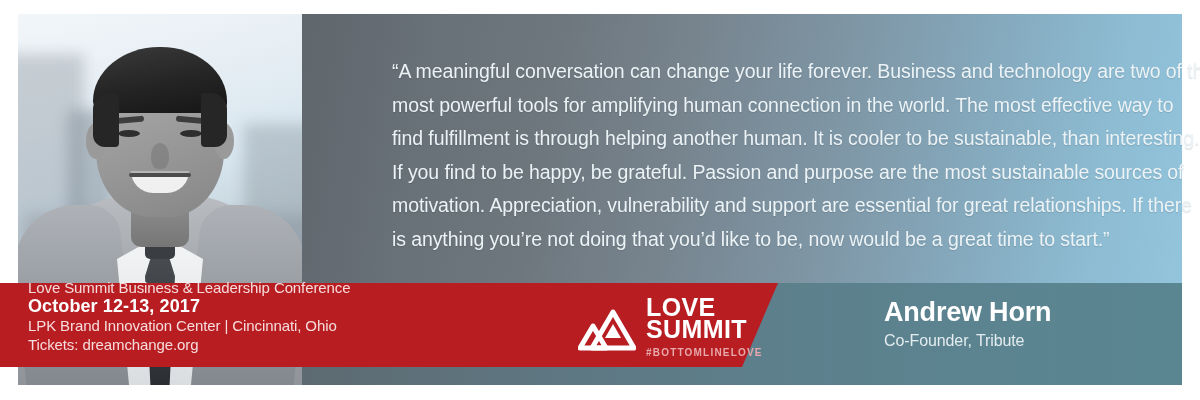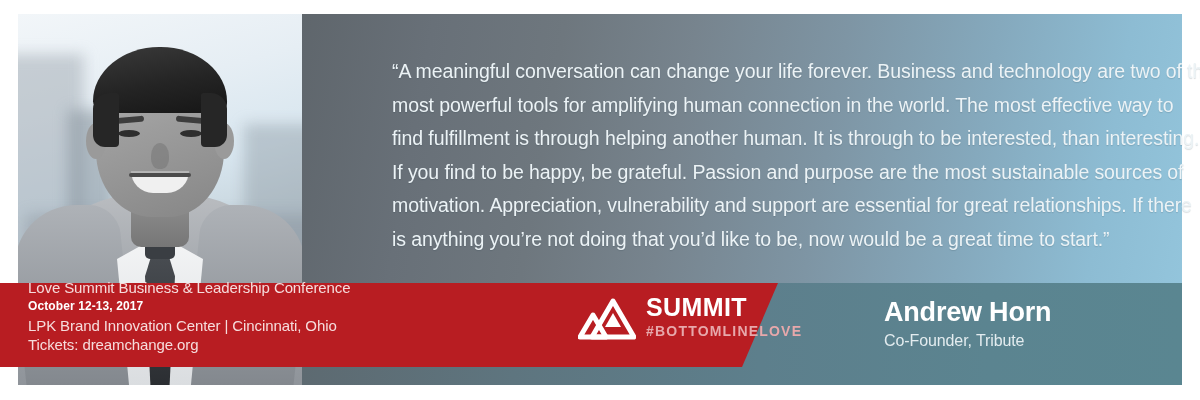--- a/index.html
+++ b/index.html
@@ -232,21 +232,21 @@
     font-family: "Liberation Sans Narrow", "Liberation Sans", sans-serif;
     font-stretch: condensed;
     color: #f6dcdc;
     font-size: 15px;
     line-height: 19px;
     letter-spacing: -0.1px;
   }
   .conf-line-strong {
     color: #ffffff;
     font-weight: bold;
-    font-size: 12px;
+    font-size: 18px;
     letter-spacing: 0.1px;
   }
 
   
   .logo-wrap {
     position: absolute;
     left: 578px;
     top: 296px;
     display: flex;
     align-items: center;
@@ -257,21 +257,21 @@
     font-family: "Liberation Sans Narrow", "Liberation Sans", sans-serif;
     font-stretch: condensed;
     color: #ffffff;
     font-weight: bold;
     line-height: 22px;
     letter-spacing: 0.4px;
   }
   .logo-l1, .logo-l2 { font-size: 25px; display: block; }
   .logo-tag {
     display: block;
-    font-size: 14px;
+    font-size: 10px;
     font-weight: bold;
     letter-spacing: 1.2px;
     color: #e7a8ab;
     margin-top: 2px;
   }
 
   
   .speaker {
     position: absolute;
     left: 884px;
@@ -327,21 +327,21 @@
     <div class="man-brow-l"></div>
     <div class="man-brow-r"></div>
     <div class="man-hair"></div>
     <div class="man-hair-side-l"></div>
     <div class="man-hair-side-r"></div>
   </div>
 
   <div class="quote-block">
     <div class="quote-line">“A meaningful conversation can change your life forever. Business and technology are two of the</div>
     <div class="quote-line">most powerful tools for amplifying human connection in the world. The most effective way to</div>
-    <div class="quote-line">find fulfillment is through helping another human. It is through to be interested, than interesting.</div>
+    <div class="quote-line">find fulfillment is through helping another human. It is cooler to be sustainable, than interesting.</div>
     <div class="quote-line">If you find to be happy, be grateful. Passion and purpose are the most sustainable sources of</div>
     <div class="quote-line">motivation. Appreciation, vulnerability and support are essential for great relationships. If there</div>
     <div class="quote-line">is anything you’re not doing that you’d like to be, now would be a great time to start.”</div>
   </div>
 
   <div class="bottom-band"></div>
 
   <div class="red-banner"></div>
 
   <div class="conf-text">
@@ -351,20 +351,21 @@
     <div>Tickets: dreamchange.org</div>
   </div>
 
   <div class="logo-wrap">
     <svg class="logo-mark" viewBox="0 0 58 44">
       <path d="M35 4 L56 40 L14 40 Z" fill="none" stroke="#ffffff" stroke-width="5" stroke-linejoin="round"></path>
       <path d="M15 18 L28 40 L2 40 Z" fill="none" stroke="#ffffff" stroke-width="5" stroke-linejoin="round"></path>
       <path d="M35 16 L43 30 L27 30 Z" fill="#ffffff"></path>
     </svg>
     <div class="logo-type">
+      <span class="logo-l1">LOVE</span>
       <span class="logo-l2">SUMMIT</span>
       <span class="logo-tag">#BOTTOMLINELOVE</span>
     </div>
   </div>
 
   <div class="speaker">
     <div class="speaker-name">Andrew Horn</div>
     <div class="speaker-role">Co-Founder, Tribute</div>
   </div>
 

